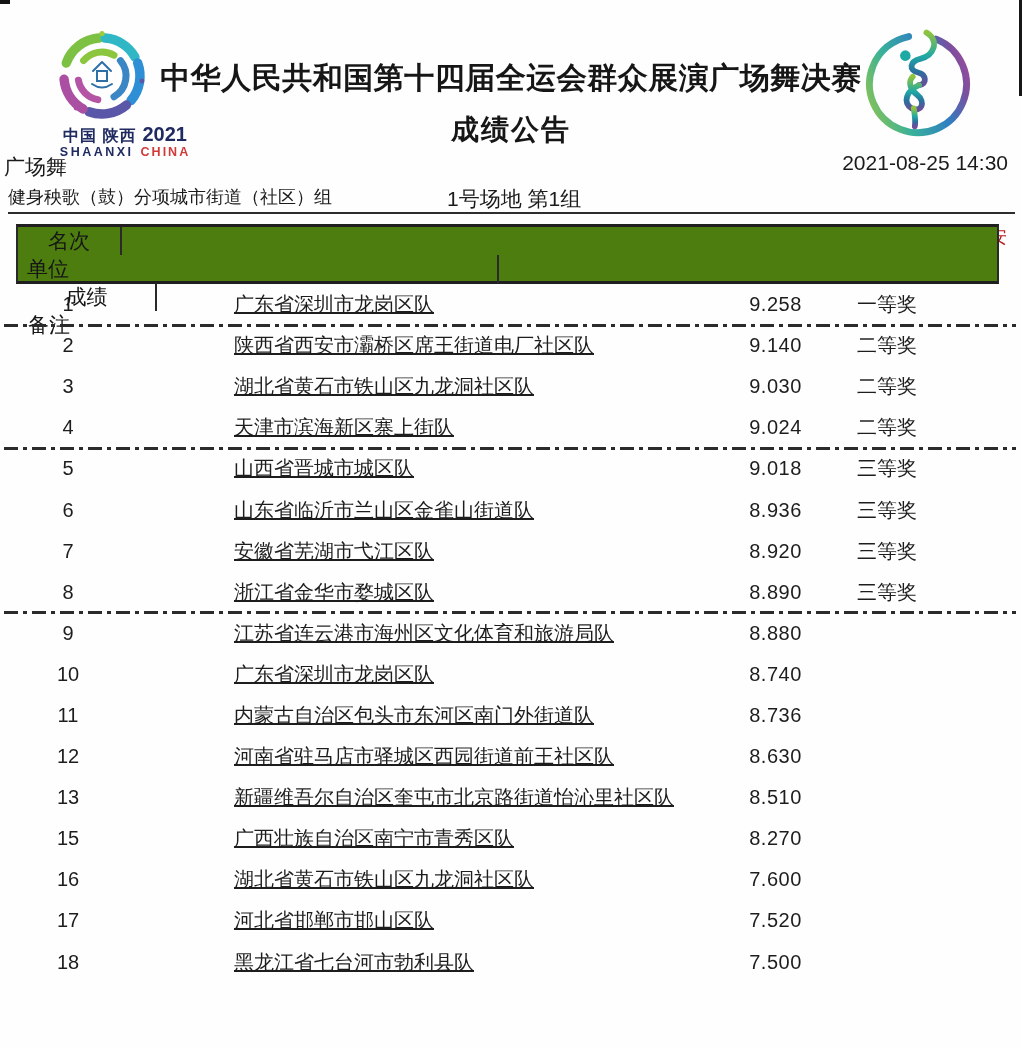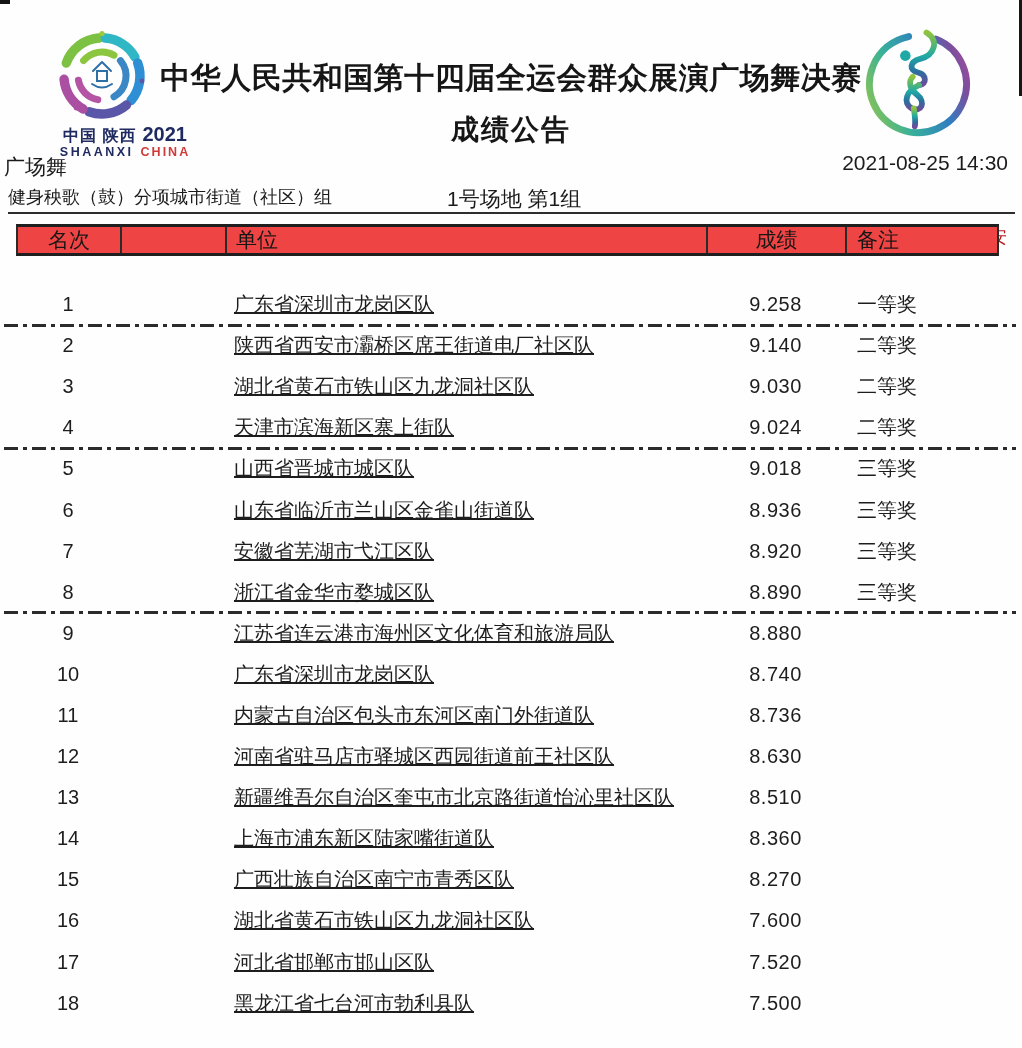--- a/index.html
+++ b/index.html
@@ -34,25 +34,25 @@
 
   .datetime{position:absolute;right:14px;top:151px;font-size:21px;color:#1b1b1b;}
   .event-label{position:absolute;left:4px;top:153px;font-size:21px;color:#1b1b1b;}
 
   .subheader-left{position:absolute;left:8px;top:185px;font-size:18px;color:#1b1b1b;}
   .subheader-center{position:absolute;left:447px;top:185px;font-size:21px;color:#1b1b1b;}
   .subheader-right{position:absolute;right:15px;top:185px;font-size:18px;color:#b91c1c;margin-top:40px;}
   .subheader-rule{position:absolute;left:8px;top:212px;width:1007px;height:2px;background:#2d2d2d;}
 
   
-  .thead{position:absolute;left:16px;top:224px;width:983px;height:32px;
+  .thead{position:absolute;left:16px;top:224px;width:983px;height:60px;
     box-sizing:border-box;display:flex;
     border-top:3px solid #1f1f1f;border-bottom:3px solid #1f1f1f;
     border-left:2px solid #2a2a2a;border-right:2px solid #2a2a2a;
-    background:#ef4444;font-size:21px;color:#161616;}
+    background:#4d7c0f;font-size:21px;color:#161616;flex-direction:column;}
   .thead .th{box-sizing:border-box;display:flex;align-items:center;border-right:2px solid #2a2a2a;}
   .thead .th:last-child{border-right:none;}
   .th-rank{width:104px;justify-content:center;}
   .th-spacer{width:105px;}
   .th-unit{width:481px;padding-left:9px;}
   .th-score{width:139px;justify-content:center;}
   .th-remark{flex:1;padding-left:10px;}
 
   
   .tbody{position:absolute;left:16px;top:284px;width:983px;}
@@ -254,27 +254,20 @@
     </div>
 
     <div class="row">
       <div class="c-rank">13</div>
       <div class="c-gap"></div>
       <div class="c-unit">新疆维吾尔自治区奎屯市北京路街道怡沁里社区队</div>
       <div class="c-score">8.510</div>
       <div class="c-award"></div>
     </div>
 
-    <div class="row">
-      <div class="c-rank">14</div>
-      <div class="c-gap"></div>
-      <div class="c-unit">上海市浦东新区陆家嘴街道队</div>
-      <div class="c-score">8.360</div>
-      <div class="c-award"></div>
-    </div>
 
     <div class="row">
       <div class="c-rank">15</div>
       <div class="c-gap"></div>
       <div class="c-unit">广西壮族自治区南宁市青秀区队</div>
       <div class="c-score">8.270</div>
       <div class="c-award"></div>
     </div>
 
     <div class="row">

